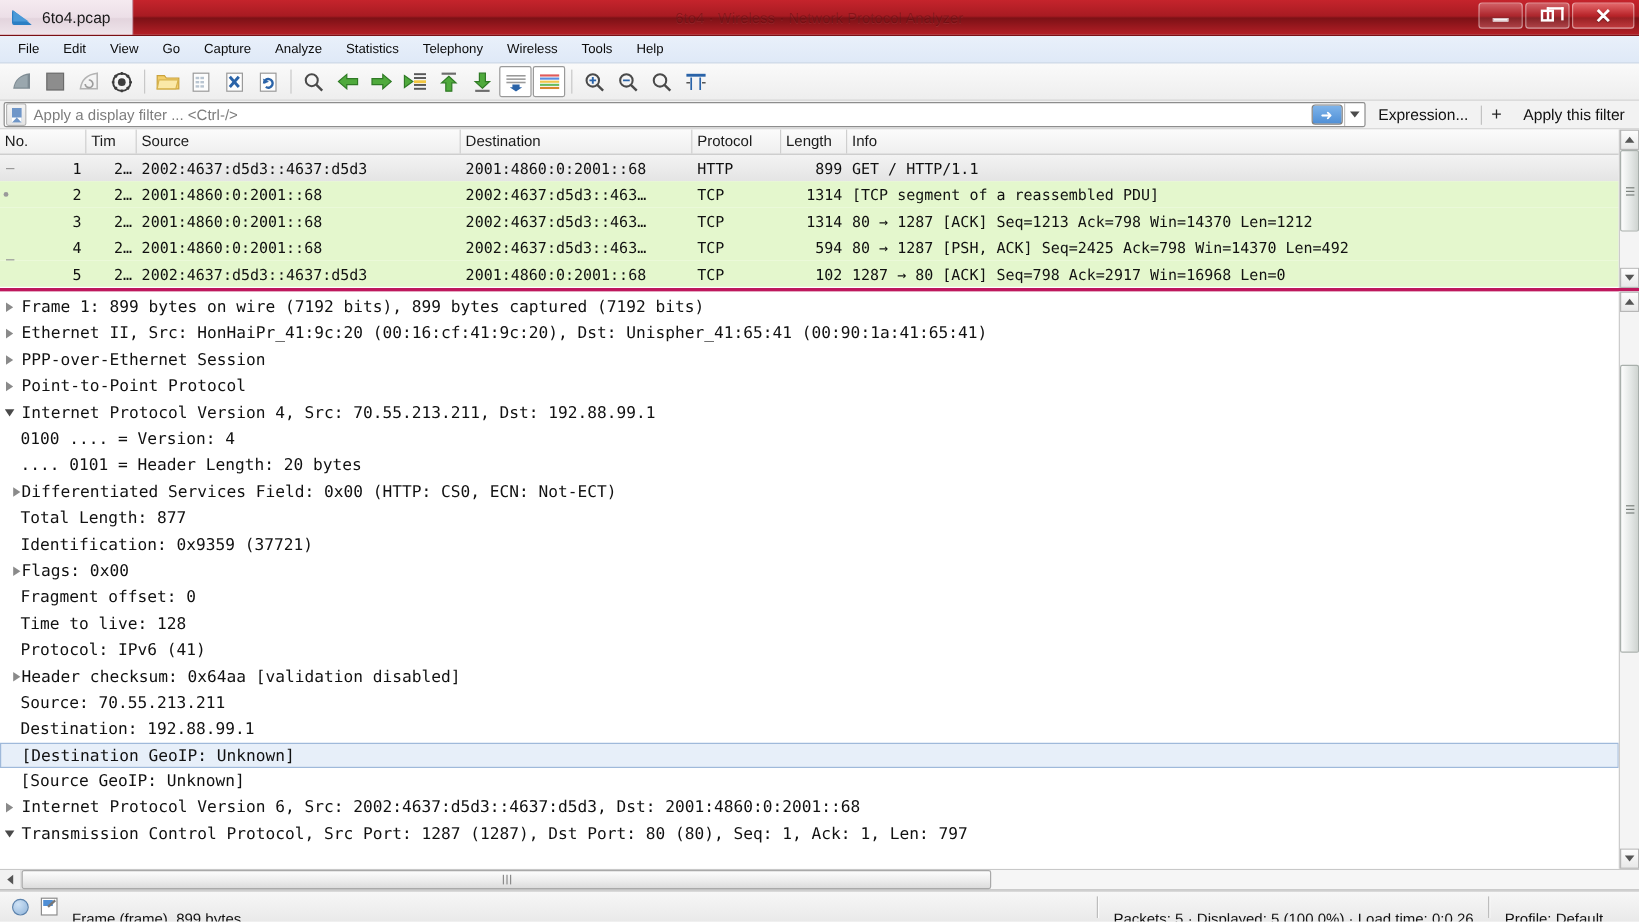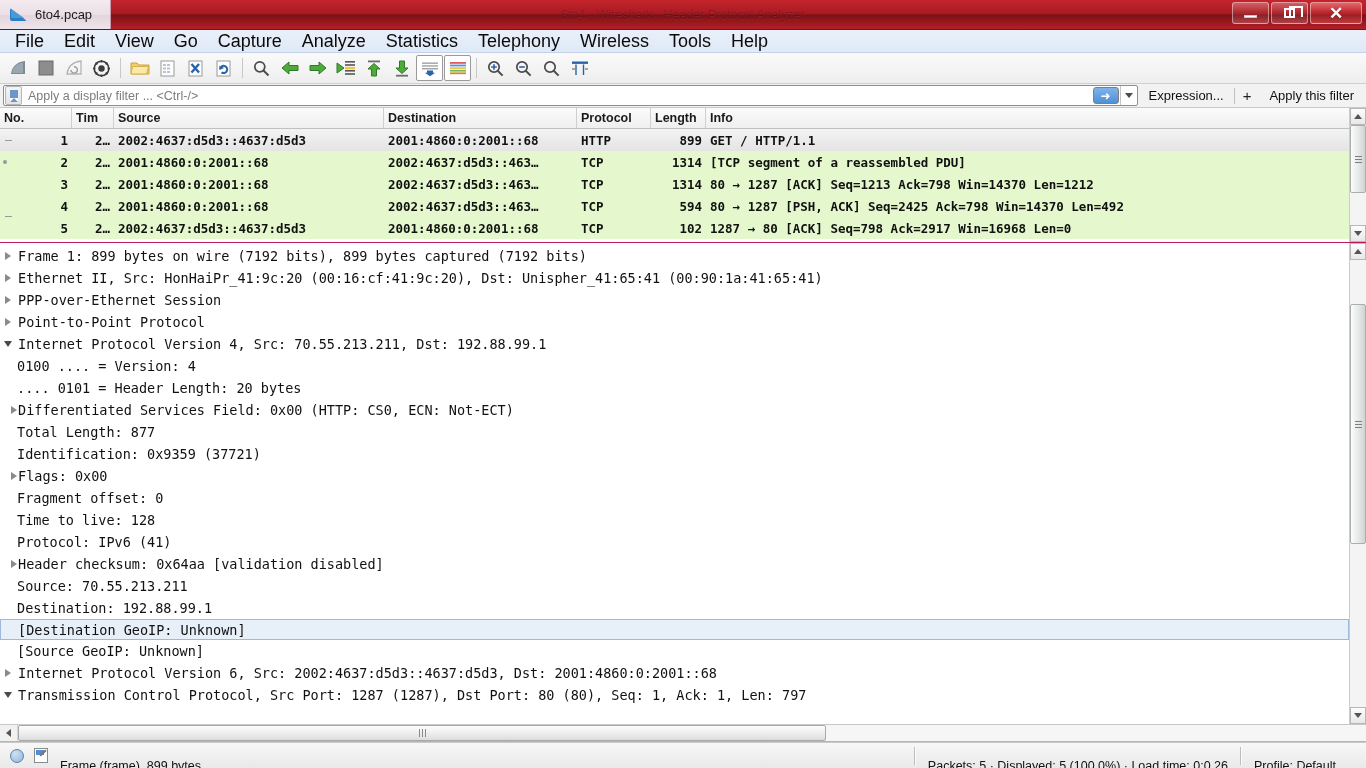--- a/index.html
+++ b/index.html
@@ -62,21 +62,21 @@
   .wb-max { width: 11px; height: 10px; border: 2px solid #fff; position: relative; }
   .wb-max::after { content:""; position:absolute; left:3px; top:-4px; width:10px; height:9px; border:2px solid #fff; border-bottom:none; }
   .wb-x { font-size: 17px; font-weight: bold; line-height: 1; color:#fff; text-shadow: 0 1px 1px rgba(0,0,0,.35); }
 
   
   .menubar {
     height: 23px; display: flex; align-items: center; padding-left: 5px;
     background: linear-gradient(to bottom, #e9f0fa 0%, #dfe9f7 100%);
     border-bottom: 1px solid #c3d2e6;
   }
-  .menu-item { padding: 2px 10px; font-size: 18px; color: #0a0a0a; cursor: default; }
+  .menu-item { padding: 2px 10px; font-size: 11px; color: #0a0a0a; cursor: default; }
 
   
   .toolbar {
     height: 31px; display: flex; align-items: center; gap: 1px; padding-left: 4px;
     background: linear-gradient(to bottom, #fafafa 0%, #eeeeee 100%);
     border-bottom: 1px solid #cfcfcf;
   }
   .tb { width: 27px; height: 26px; display:flex; align-items:center; justify-content:center; }
   .tb-sep { width: 1px; height: 20px; background: #c8c8c8; margin: 0 4px; }
   .tb.framed { border: 1px solid #9a9a9a; border-radius: 2px; background: #fff; }
@@ -106,21 +106,21 @@
   .filter-drop-btn {
     width: 17px; height: 19px; border-left:1px solid #c4c4c4;
     display:flex; align-items:center; justify-content:center;
   }
   .caret-down { width:0;height:0;border-left:4px solid transparent;border-right:4px solid transparent;border-top:5px solid #4b4b4b; }
   .filter-link { padding: 0 10px; font-size: 13px; color:#111; white-space:nowrap; }
   .filter-vsep { width:1px; height:16px; background:#c2c2c2; }
   .plus-btn { padding: 0 8px; font-size: 15px; color:#222; }
 
   
-  .packet-list { height: 135px; display: flex; flex-direction: column; background: #fff; border-bottom: 1px solid #be185d; font-weight: bold; }
+  .packet-list { height: 135px; display: flex; flex-direction: column; background: #fff; border-bottom: 3px solid #be185d; }
   .pl-body-wrap { flex: 1; display: flex; min-height: 0; }
   .pl-cols { flex: 1; min-width: 0; display:flex; flex-direction: column; }
   .pl-header {
     height: 21px; display: flex; align-items: stretch;
     background: linear-gradient(to bottom, #fbfbfb 0%, #efefef 100%);
     border-bottom: 1px solid #c0c0c0;
   }
   .pl-th {
     display:flex; align-items:center; padding: 0 4px; font-size: 12.5px; color: #1a1a1a;
     border-right: 1px solid #cfcfcf; white-space: nowrap; overflow: hidden;
@@ -204,21 +204,21 @@
   .sb-expand { flex:1; }
   .sb-vsep { width:0; border-left:1px solid #bdbdbd; border-right:1px solid #fbfbfb; height:18px; }
   .sb-grip { width:16px; height:16px; margin-right:2px; position:relative; }
 </style>
 </head>
 <body>
 
 <div class="app">
 
   <div class="titlebar">
-    <div class="title-center">6to4 · Wireshark · Header Protocol Analyzer</div>
+    <div class="title-center">6to4 · Wireless · Network Protocol Analyzer</div>
     <div class="title-left">
       <span class="shark-fin"></span>
       <span class="title-file">6to4.pcap</span>
     </div>
     <div class="win-buttons">
       <div class="win-btn">
           <span class="wb-min"></span>
         </div>
       <div class="win-btn">
           <span class="wb-max"></span>

